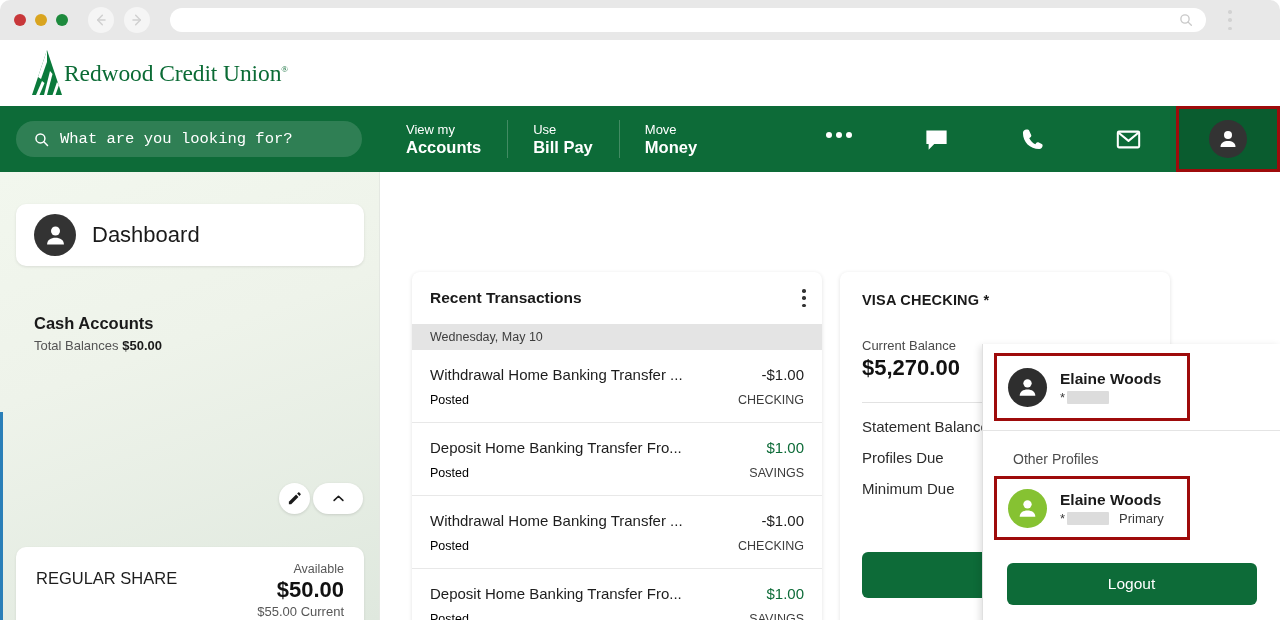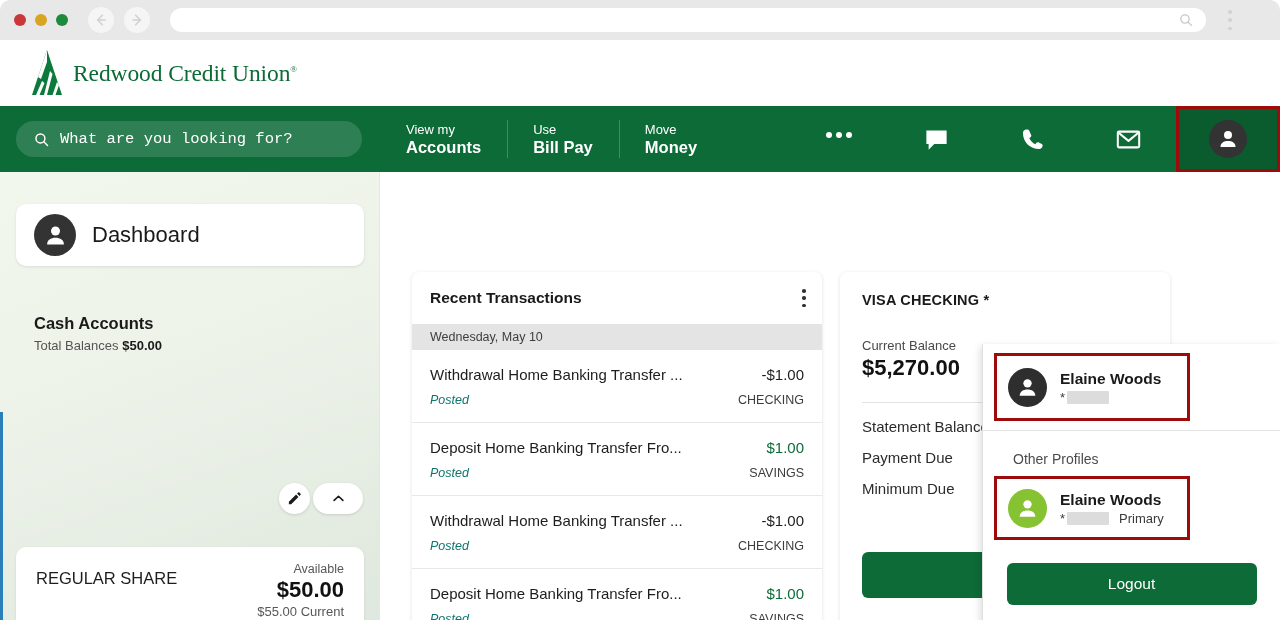--- a/index.html
+++ b/index.html
@@ -41,21 +41,21 @@
   .kebab-chrome i { width: 3.5px; height: 3.5px; border-radius: 50%; background: #d2d2d2; display: block; }
 
   
   .site-header {
     position: absolute; left: 0; top: 40px; width: 1280px; height: 66px;
     background: #ffffff; display: flex; align-items: center;
   }
   .logo-wrap { display: flex; align-items: center; margin-left: 30px; }
   .logo-mark { width: 34px; height: 48px; }
   .logo-text {
-    margin-left: 9px; font-family: "Liberation Serif", serif;
+    font-family: "Liberation Serif", serif;
     font-size: 23.5px; color: #0b6b35; letter-spacing: -0.1px; white-space: nowrap;
   }
   .logo-tm { font-size: 9px; vertical-align: super; }
 
   
   .greenbar {
     position: absolute; left: 0; top: 106px; width: 1280px; height: 66px;
     background: #0d6b38;
   }
   .search-pill {
@@ -192,21 +192,21 @@
   }
   .tx-row {
     height: 73px; padding: 0 18px; border-bottom: 1px solid #e8e8e8;
     display: flex; flex-direction: column; justify-content: center;
   }
   .tx-line { display: flex; justify-content: space-between; align-items: baseline; }
   .tx-desc { font-size: 15px; color: #1d1d1d; }
   .tx-amt { font-size: 15px; color: #1d1d1d; white-space: nowrap; }
   .tx-amt.pos { color: #0d6b38; }
   .tx-sub { display: flex; justify-content: space-between; margin-top: 10px; }
-  .tx-status { font-size: 12.5px; color: #0f766e; font-style: italic; }
+  .tx-status { font-size: 12.5px; color: #000000; }
   .tx-acct { font-size: 12.5px; color: #3d3d3d; }
 
   .visa-card {
     position: absolute; left: 460px; top: 100px; width: 330px; height: 360px;
     background: #ffffff; border-radius: 8px;
     box-shadow: 0 1px 4px rgba(0,0,0,0.12);
     overflow: hidden;
   }
   .visa-title { position: absolute; left: 22px; top: 20px; font-size: 14.5px; font-weight: bold; color: #1a1a1a; letter-spacing: 0.2px; }
   .visa-bal-label { position: absolute; left: 22px; top: 66px; font-size: 13px; color: #4a4a4a; }
@@ -464,21 +464,21 @@
         </div>
       </div>
 
       <div class="visa-card">
         <div class="visa-title">VISA CHECKING *</div>
         <div class="visa-bal-label">Current Balance</div>
         <div class="visa-bal">$5,270.00</div>
         <div class="visa-div"></div>
         <div class="visa-rows">
           <div class="visa-row">Statement Balance</div>
-          <div class="visa-row">Payment Due</div>
+          <div class="visa-row">Profiles Due</div>
           <div class="visa-row">Minimum Due</div>
         </div>
         <button class="visa-btn"></button>
       </div>
     </div>
 
     <div class="dropdown">
 
       <div class="dd-section-top">
         <div class="dd-profile-row dd-hl">

